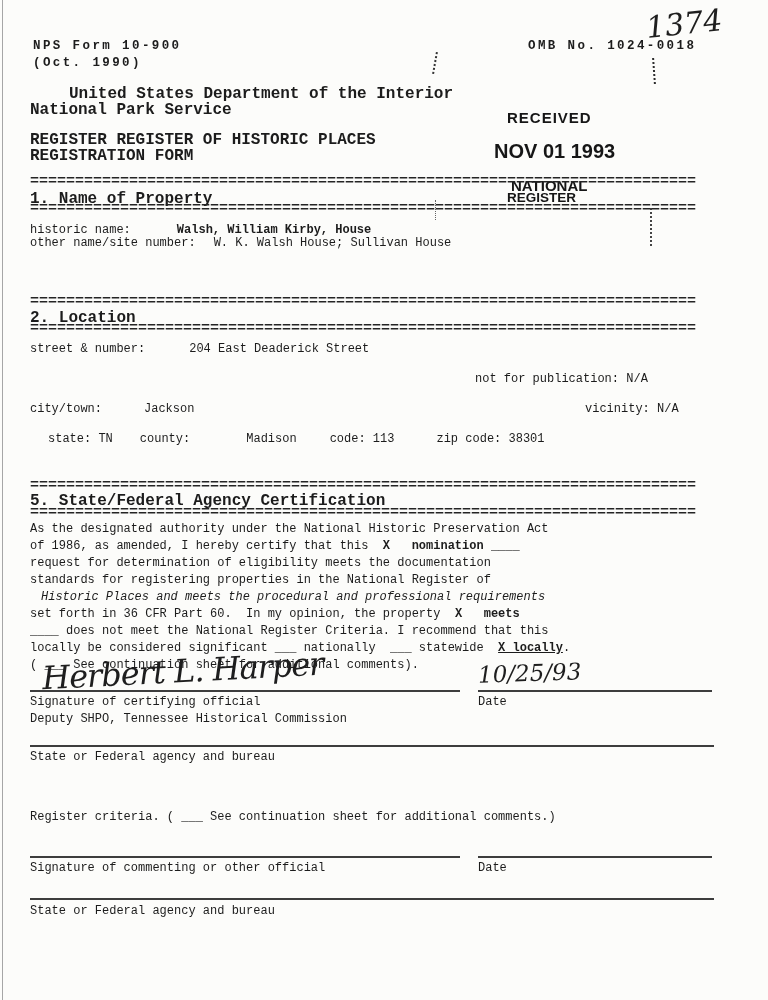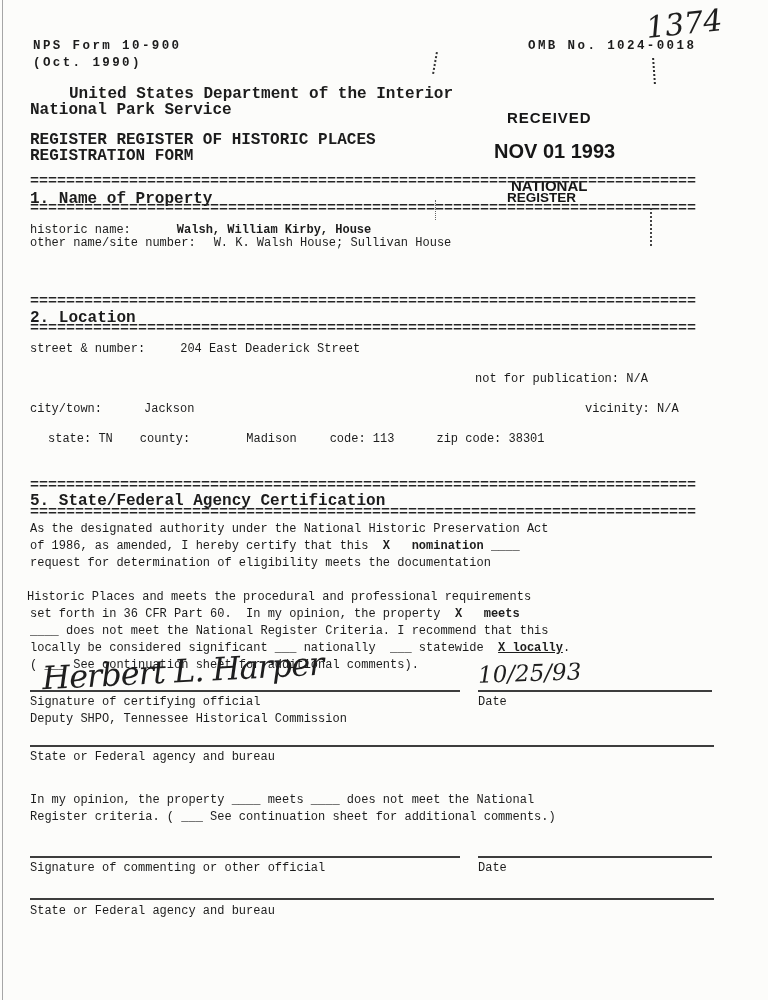--- a/index.html
+++ b/index.html
@@ -10,21 +10,21 @@
   .b{font-weight:bold;}
   .u{text-decoration:underline;}
   .small{font-size:12.5px;letter-spacing:2.4px;font-weight:bold;}
   .h16{font-size:16px;font-weight:bold;white-space:pre;position:absolute;}
   .sep{position:absolute;left:30px;font-size:15px;font-weight:bold;white-space:pre;color:#242424;line-height:14px;}
   .stamp{position:absolute;font-family:"Liberation Sans",sans-serif;font-weight:bold;color:#161616;white-space:pre;}
   .hand{position:absolute;font-family:"DejaVu Serif",serif;font-style:italic;color:#1e1e1e;white-space:pre;}
   .rule{position:absolute;border-top:2px solid #3d3d3d;height:0;}
   .ink{position:absolute;width:0;}
   .g-a{margin-left:27px;} .g-b{margin-left:56px;} .g-c{margin-left:33px;} .g-d{margin-left:42px;}
-  .g-hist{margin-left:46px;} .g-oth{margin-left:18px;} .g-str{margin-left:35px;} .g-city{margin-left:42px;}
+  .g-hist{margin-left:46px;} .g-oth{margin-left:18px;} .g-str{margin-left:44px;} .g-city{margin-left:42px;}
 </style>
 </head>
 <body>
 
 <div class="page">
   <div class="scan-edge"></div>
 
   <div class="hand" style="left:646px;top:6px;font-size:30px;transform:rotate(-6deg);">1374</div>
   <div class="t small" style="left:33px;top:38px;">NPS Form 10-900</div>
   <div class="t small" style="left:33px;top:55px;">(Oct. 1990)</div>
@@ -62,38 +62,38 @@
   <div class="t" style="left:585px;top:401px;">vicinity: N/A</div>
   <div class="t" style="left:30px;top:431px;margin-left:18px;"><span>state: TN</span><span class="g-a">county:</span><span class="g-b">Madison</span><span class="g-c">code: 113</span><span class="g-d">zip code: 38301</span></div>
 
   <div class="sep" style="top:479px;">==========================================================================</div>
   <div class="h16" style="left:30px;top:492px;">5. State/Federal Agency Certification</div>
   <div class="sep" style="top:506px;">==========================================================================</div>
 
   <div class="t" style="left:30px;top:521px;">As the designated authority under the National Historic Preservation Act</div>
   <div class="t" style="left:30px;top:538px;"><span>of 1986, as amended, I hereby certify that this  </span><span class="b">X   nomination</span><span> ____</span></div>
   <div class="t" style="left:30px;top:555px;">request for determination of eligibility meets the documentation</div>
-  <div class="t" style="left:27px;top:589px;">Historic Places and meets the procedural and professional requirements</div>
+  <div class="t" style="left:30px;top:572px;">standards for registering properties in the National Register of</div>
+  <div class="t" style="left:41px;top:589px;font-style:italic;">Historic Places and meets the procedural and professional requirements</div>
   <div class="t" style="left:30px;top:606px;"><span>set forth in 36 CFR Part 60.  In my opinion, the property  </span><span class="b">X   meets</span></div>
   <div class="t" style="left:30px;top:623px;">____ does not meet the National Register Criteria. I recommend that this</div>
   <div class="t" style="left:30px;top:640px;"><span>locally be considered significant ___ nationally  ___ statewide  </span><span class="b u">X locally</span><span>.</span></div>
   <div class="t" style="left:30px;top:657px;">( ___ See continuation sheet for additional comments).</div>
 
   <div class="hand" style="left:42px;top:652px;font-size:32px;transform:rotate(-3deg);letter-spacing:-1px;">Herbert L. Harper</div>
   <div class="hand" style="left:478px;top:660px;font-size:23px;transform:rotate(-2deg);">10/25/93</div>
   <div class="rule" style="left:30px;top:690px;width:430px;"></div>
   <div class="rule" style="left:478px;top:690px;width:234px;"></div>
   <div class="t" style="left:30px;top:694px;">Signature of certifying official</div>
   <div class="t" style="left:478px;top:694px;">Date</div>
   <div class="t" style="left:30px;top:711px;">Deputy SHPO, Tennessee Historical Commission</div>
 
   <div class="rule" style="left:30px;top:745px;width:684px;"></div>
   <div class="t" style="left:30px;top:749px;">State or Federal agency and bureau</div>
 
-  <div class="t" style="left:30px;top:792px;">In my opinion, the property ____ meets ____ does not meet the National</div>
   <div class="t" style="left:30px;top:809px;">Register criteria. ( ___ See continuation sheet for additional comments.)</div>
 
   <div class="rule" style="left:30px;top:856px;width:430px;"></div>
   <div class="rule" style="left:478px;top:856px;width:234px;"></div>
   <div class="t" style="left:30px;top:860px;">Signature of commenting or other official</div>
   <div class="t" style="left:478px;top:860px;">Date</div>
 
   <div class="rule" style="left:30px;top:898px;width:684px;"></div>
   <div class="t" style="left:30px;top:903px;">State or Federal agency and bureau</div>
 </div>

